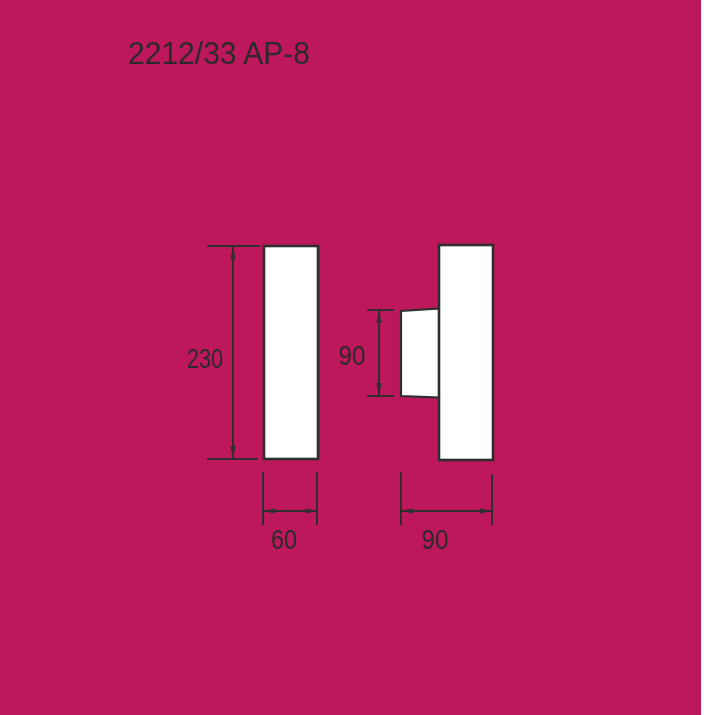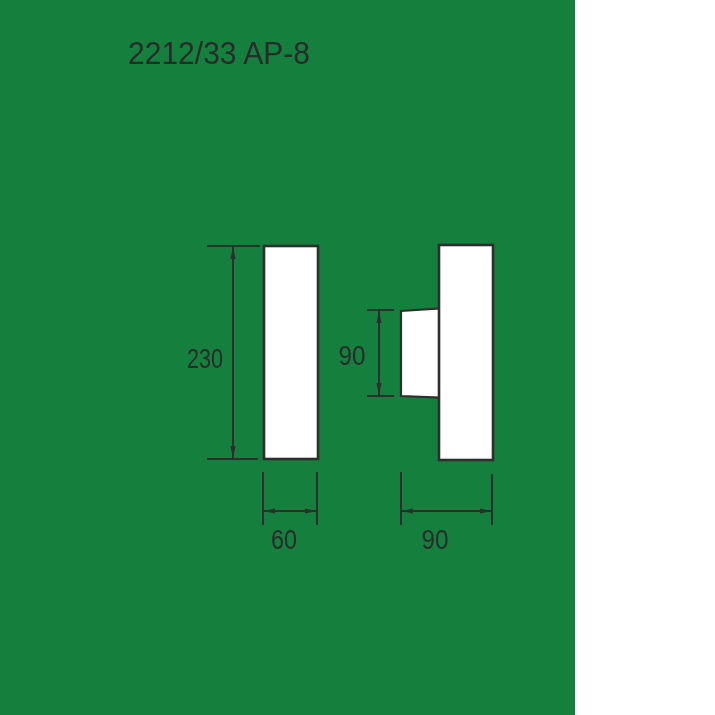--- a/index.html
+++ b/index.html
@@ -2,23 +2,23 @@
 <html><head>
 <meta charset="utf-8">
 <style>
   html, body {
     margin: 0;
     padding: 0;
     background: #ffffff;
   }
   .page {
     position: relative;
-    width: 575px;
+    width: 701px;
     height: 715px;
-    background: #15803d;
+    background: #be185d;
     overflow: hidden;
   }
   svg.drawing {
     position: absolute;
     left: 0;
     top: 0;
     width: 715px;
     height: 715px;
   }
   .ln {

